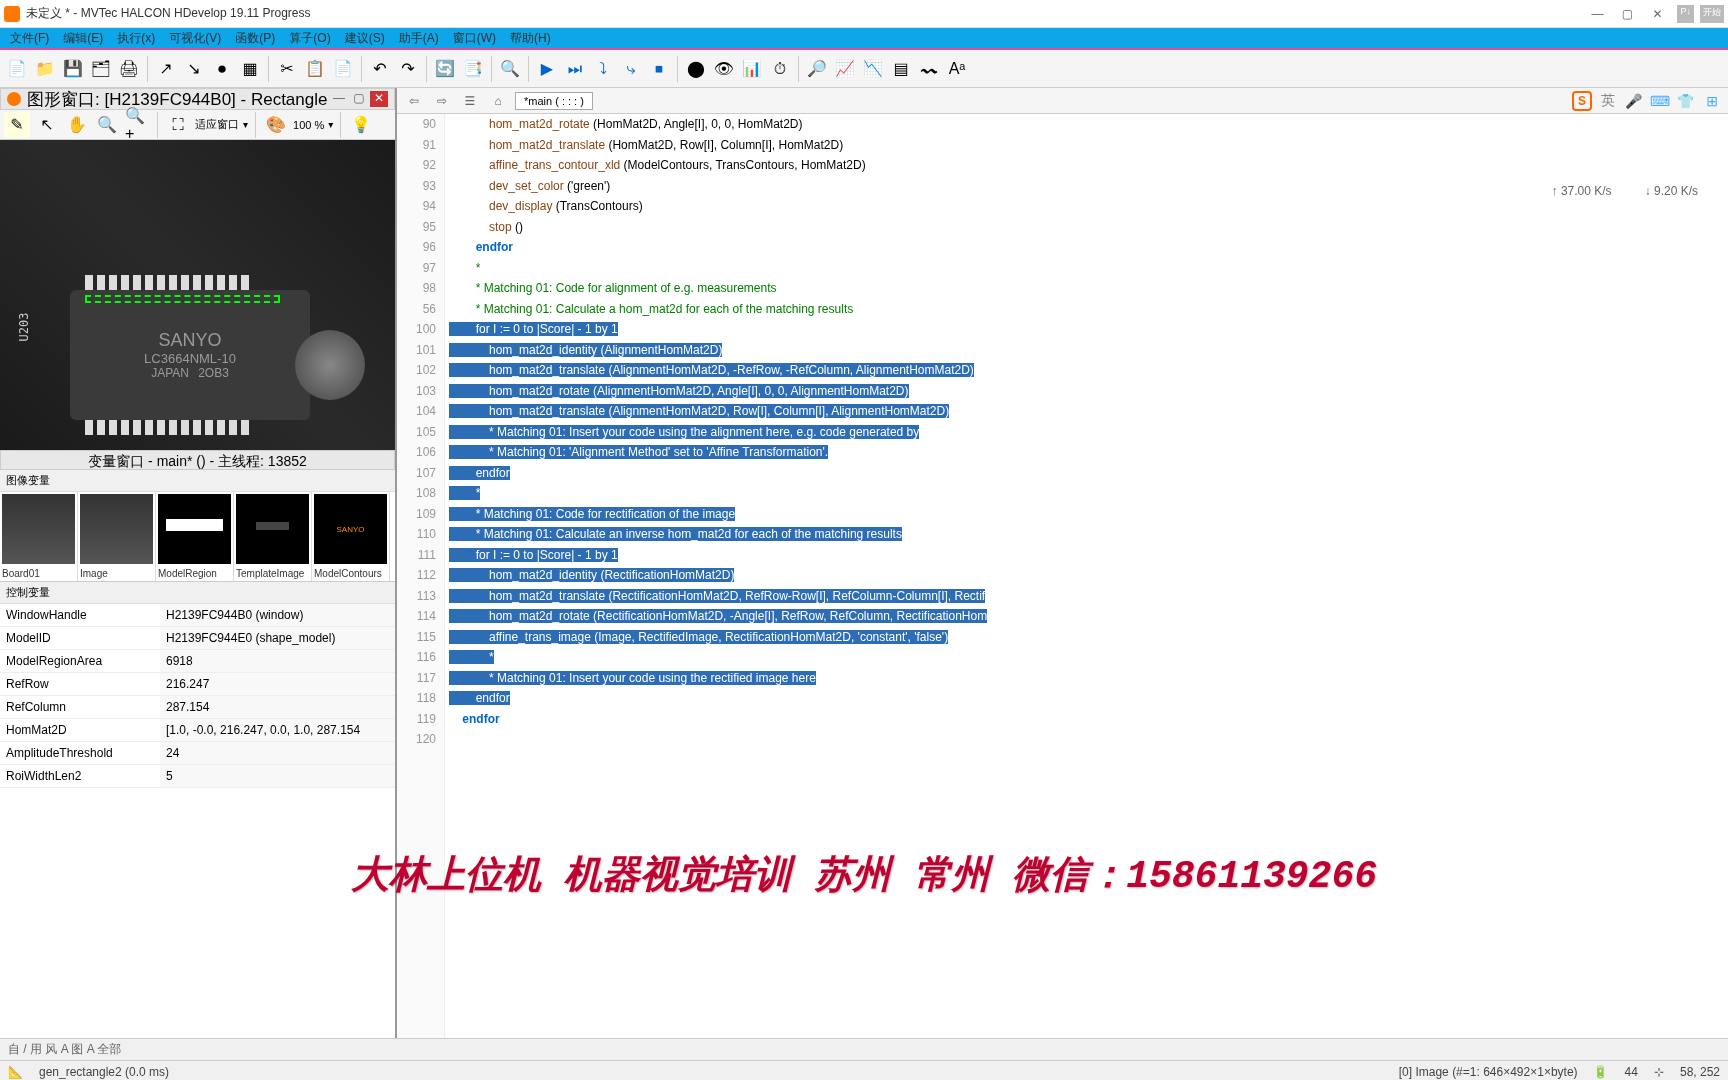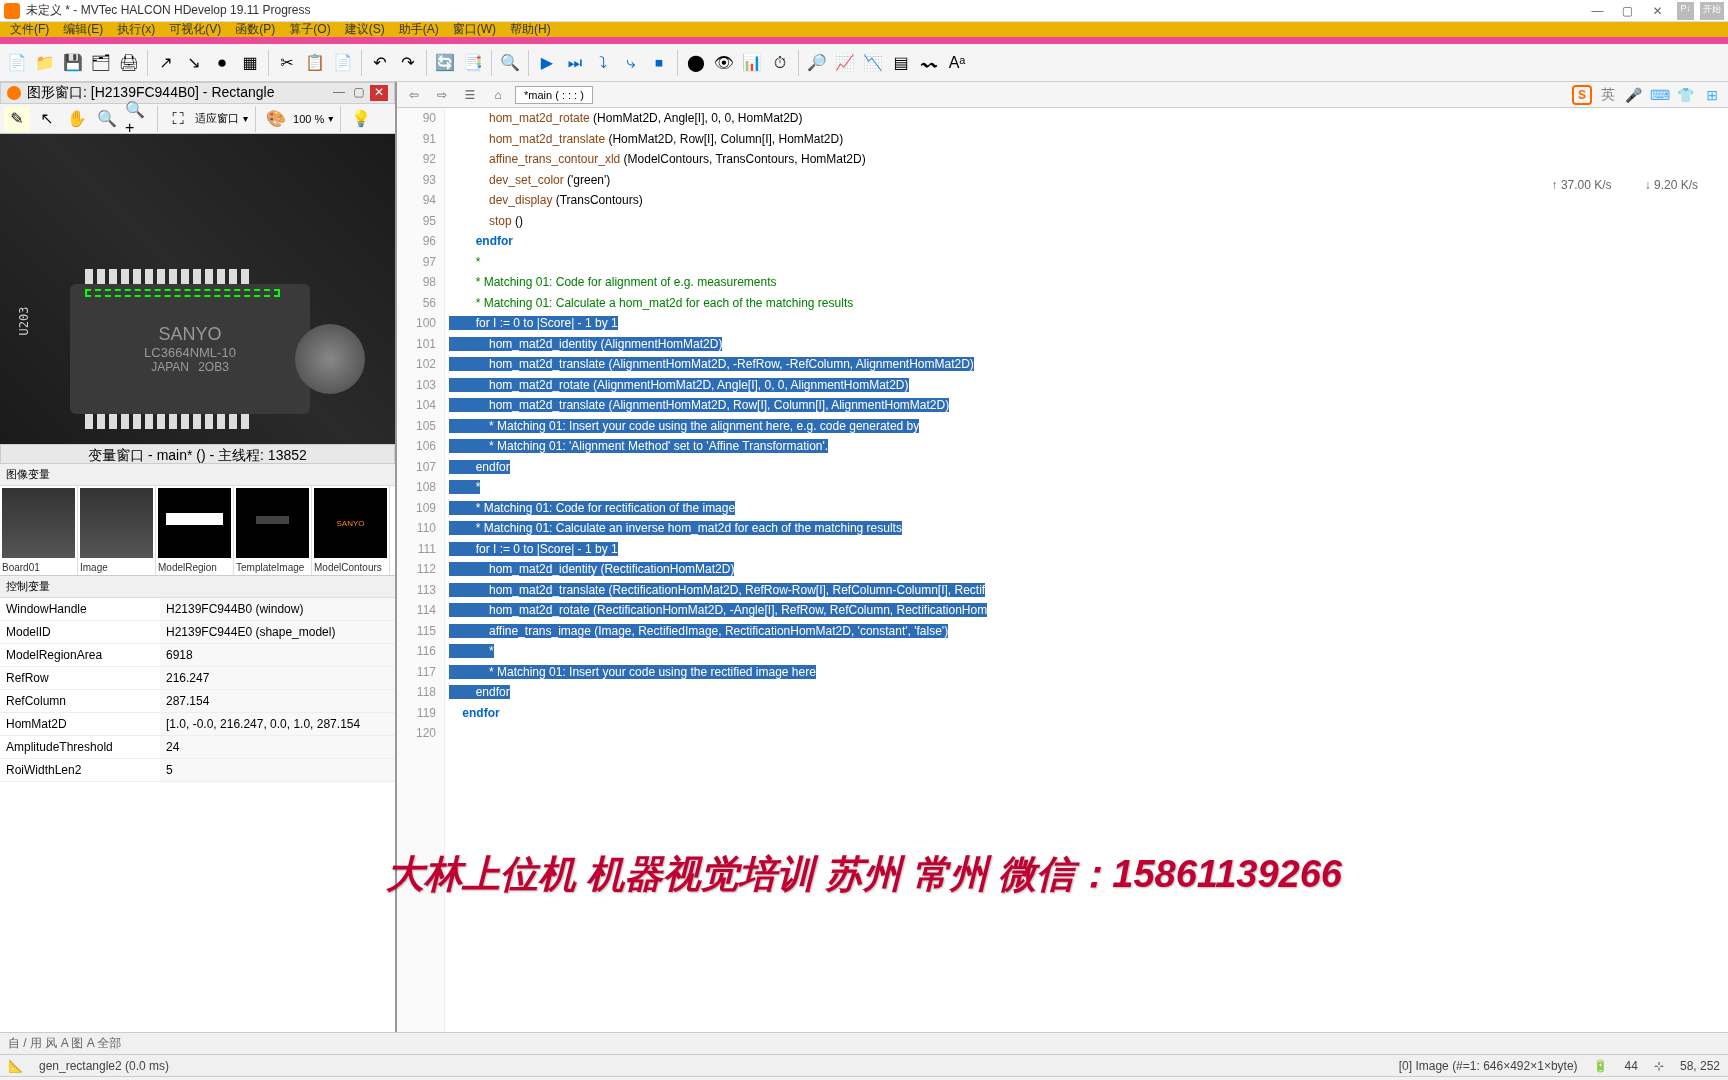--- a/index.html
+++ b/index.html
@@ -1,32 +1,32 @@
 <!DOCTYPE html>
 <html><head>
 <meta charset="utf-8">
 <style>
 *{margin:0;padding:0;box-sizing:border-box;font-family:"Microsoft YaHei",sans-serif;font-size:12px}
 body{background:#f0f0f0;width:1728px;height:1080px;overflow:hidden}
-.titlebar{height:22px;background:#fff;display:flex;align-items:center;padding:0 4px;border-bottom:1px solid #ddd}
+.titlebar{height:28px;background:#fff;display:flex;align-items:center;padding:0 4px;border-bottom:1px solid #ddd}
 .titlebar .icon{width:16px;height:16px;background:#ff7800;border-radius:3px;margin-right:6px}
 .titlebar .title{flex:1;color:#333}
 .titlebar .wbtns{display:flex;gap:2px}
 .titlebar .wbtn{width:28px;height:18px;display:flex;align-items:center;justify-content:center;color:#666}
 .kbtn{background:#bbb;color:#fff;font-size:9px;padding:1px 3px;margin-left:4px}
-.menubar{height:22px;background:#eab308;display:flex;align-items:center;padding:0 4px;gap:2px;border-bottom:7px solid #ec4899}
+.menubar{height:22px;background:#0ea5e9;display:flex;align-items:center;padding:0 4px;gap:2px;border-bottom:2px solid #ec4899}
 .menubar span{padding:2px 6px;color:#333}
 .toolbar{height:38px;background:#f5f5f5;display:flex;align-items:center;padding:0 4px;gap:2px;border-bottom:1px solid #ccc}
 .tbtn{width:26px;height:26px;display:flex;align-items:center;justify-content:center;border:1px solid transparent;border-radius:2px;font-size:16px}
 .tsep{width:1px;height:26px;background:#ccc;margin:0 3px}
 .mainarea{display:flex;height:calc(100% - 130px)}
 .leftpanel{width:395px;display:flex;flex-direction:column;background:#f8f8f8}
 .panelhdr{height:22px;background:#e8e8e8;display:flex;align-items:center;padding:0 6px;border:1px solid #ccc}
 .panelhdr .picon{width:14px;height:14px;background:#ff7800;border-radius:50%;margin-right:6px}
-.panelhdr .ptitle{flex:1;font-size:14px}
+.panelhdr .ptitle{flex:1;font-size:17px}
 .panelhdr .pbtn{width:18px;height:16px;text-align:center;color:#666;margin-left:2px}
 .imgtoolbar{height:30px;background:#f5f5f5;display:flex;align-items:center;padding:0 4px;gap:4px;border-bottom:1px solid #ccc}
 .imgview{height:310px;background:#111;position:relative;overflow:hidden}
 .pcb{width:100%;height:100%;background:linear-gradient(45deg,#1a1a1a 0%,#2a2a2a 50%,#1a1a1a 100%);position:relative}
 .chip{position:absolute;left:70px;top:150px;width:240px;height:130px;background:#3a3a3a;border-radius:6px;display:flex;flex-direction:column;align-items:center;justify-content:center;color:#999;font-family:monospace}
 .chip .pins{position:absolute;display:flex;gap:4px}
 .chip .pins.top{top:-15px;left:15px}
 .chip .pins.bot{bottom:-15px;left:15px}
 .pin{width:8px;height:15px;background:#ddd}
 .cap{position:absolute;right:30px;top:190px;width:70px;height:70px;background:radial-gradient(circle,#888,#444);border-radius:50%}
@@ -51,21 +51,21 @@
 .gutter{width:48px;background:#fafafa;text-align:right;padding-right:8px;color:#999;border-right:1px solid #eee}
 .gutter div{height:20.5px;line-height:20.5px}
 .code{flex:1;padding-left:4px}
 .line{height:20.5px;line-height:20.5px;white-space:pre}
 .sel{background:#2d6db5;color:#fff}
 .kw{color:#0066cc;font-weight:bold}
 .func{color:#8b4513}
 .cmt{color:#008000}
 .netstat{position:absolute;right:30px;top:70px;font-size:11px;color:#d00;display:flex;gap:33px}
 .netstat span{color:#666}
-.overlay{position:absolute;bottom:180px;left:0;right:0;text-align:center;font-size:38px;font-weight:bold;font-style:italic;color:#c00030;text-shadow:1px 1px 2px rgba(0,0,0,.3);font-family:Liberation Sans, sans-serif;pointer-events:none}
+.overlay{position:absolute;bottom:180px;left:0;right:0;text-align:center;font-size:38px;font-weight:bold;font-style:italic;color:#c00030;text-shadow:1px 1px 2px rgba(0,0,0,.3);font-family:Liberation Mono, monospace;pointer-events:none}
 .statusbar{height:22px;background:#f0f0f0;display:flex;align-items:center;padding:0 8px;font-size:11px;border-top:1px solid #ccc;gap:16px}
 .statusbar .sitem{color:#444}
 .taskbar{height:48px;background:#f3f3f3;display:flex;align-items:center;padding:0 8px;border-top:1px solid #ccc}
 .bottombar{height:22px;background:#f0f0f0;display:flex;align-items:center;padding:0 8px;font-size:10px;color:#666;border-top:1px solid #ccc;gap:8px}
 </style>
 </head>
 <body>
 
 <div class="titlebar">
   <div class="icon"></div>

